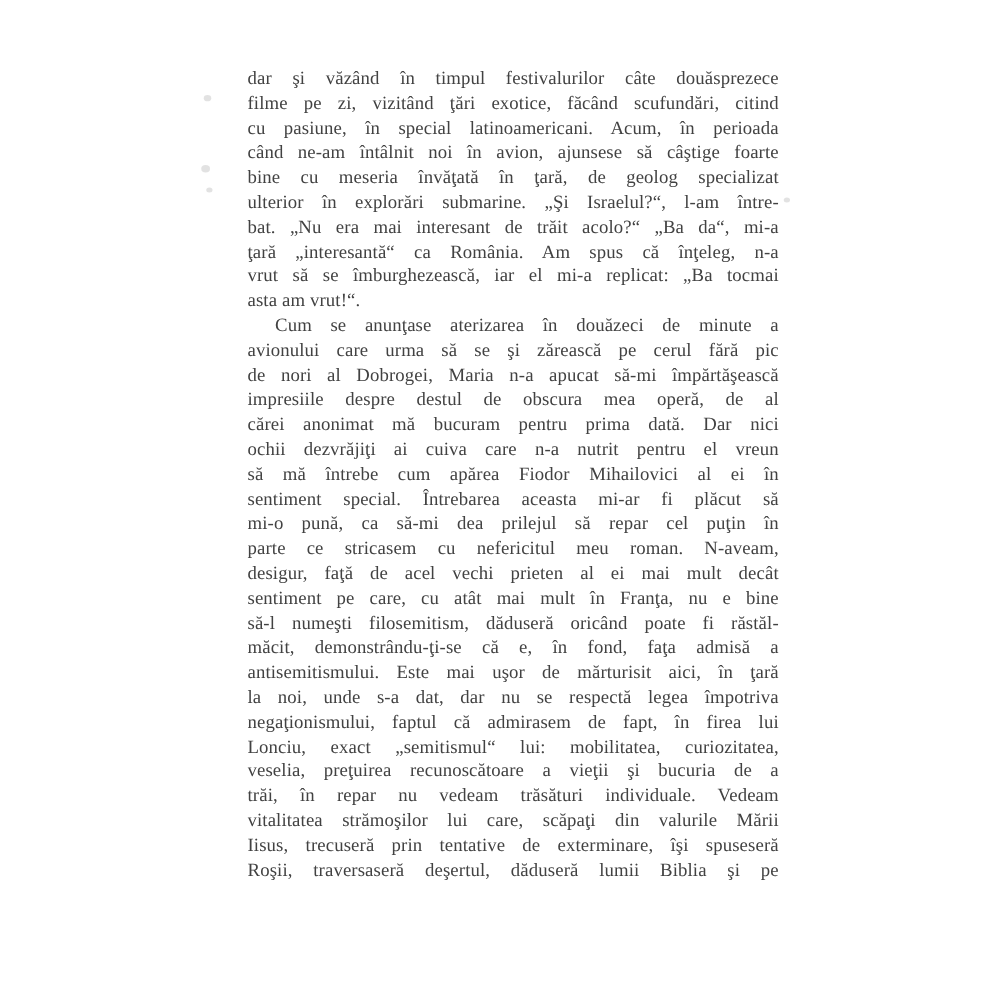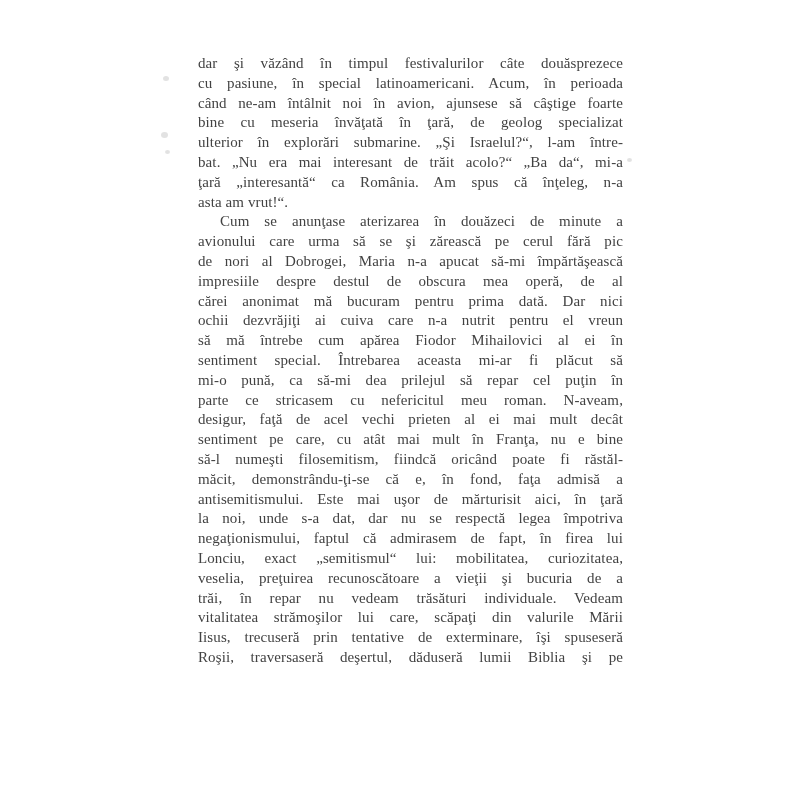--- a/index.html
+++ b/index.html
@@ -57,43 +57,45 @@
 </style>
 </head>
 <body>
 
 <div class="page">
 
   <div class="text-block">
 
     <div class="para">
       <div class="line">dar şi văzând în timpul festivalurilor câte douăsprezece</div>
+      <div class="line">filme pe zi, vizitând ţări exotice, făcând scufundări, citind</div>
       <div class="line">cu pasiune, în special latinoamericani. Acum, în perioada</div>
       <div class="line">când ne-am întâlnit noi în avion, ajunsese să câştige foarte</div>
       <div class="line">bine cu meseria învăţată în ţară, de geolog specializat</div>
       <div class="line">ulterior în explorări submarine. „Şi Israelul?“, l-am între-</div>
       <div class="line">bat. „Nu era mai interesant de trăit acolo?“ „Ba da“, mi-a</div>
       <div class="line">ţară „interesantă“ ca România. Am spus că înţeleg, n-a</div>
+      <div class="line">vrut să se îmburghezească, iar el mi-a replicat: „Ba tocmai</div>
       <div class="line last">asta am vrut!“.</div>
     </div>
 
     <div class="para">
       <div class="line indent">Cum se anunţase aterizarea în douăzeci de minute a</div>
       <div class="line">avionului care urma să se şi zărească pe cerul fără pic</div>
       <div class="line">de nori al Dobrogei, Maria n-a apucat să-mi împărtăşească</div>
       <div class="line">impresiile despre destul de obscura mea operă, de al</div>
       <div class="line">cărei anonimat mă bucuram pentru prima dată. Dar nici</div>
       <div class="line">ochii dezvrăjiţi ai cuiva care n-a nutrit pentru el vreun</div>
       <div class="line">să mă întrebe cum apărea Fiodor Mihailovici al ei în</div>
       <div class="line">sentiment special. Întrebarea aceasta mi-ar fi plăcut să</div>
       <div class="line">mi-o pună, ca să-mi dea prilejul să repar cel puţin în</div>
       <div class="line">parte ce stricasem cu nefericitul meu roman. N-aveam,</div>
       <div class="line">desigur, faţă de acel vechi prieten al ei mai mult decât</div>
       <div class="line">sentiment pe care, cu atât mai mult în Franţa, nu e bine</div>
-      <div class="line">să-l numeşti filosemitism, fiindcă oricând poate fi răstăl-</div>
+      <div class="line">să-l numeşti filosemitism, dăduseră oricând poate fi răstăl-</div>
       <div class="line">măcit, demonstrându-ţi-se că e, în fond, faţa admisă a</div>
       <div class="line">antisemitismului. Este mai uşor de mărturisit aici, în ţară</div>
       <div class="line">la noi, unde s-a dat, dar nu se respectă legea împotriva</div>
       <div class="line">negaţionismului, faptul că admirasem de fapt, în firea lui</div>
       <div class="line">Lonciu, exact „semitismul“ lui: mobilitatea, curiozitatea,</div>
       <div class="line">veselia, preţuirea recunoscătoare a vieţii şi bucuria de a</div>
       <div class="line">trăi, în repar nu vedeam trăsături individuale. Vedeam</div>
       <div class="line">vitalitatea strămoşilor lui care, scăpaţi din valurile Mării</div>
       <div class="line">Iisus, trecuseră prin tentative de exterminare, îşi spuseseră</div>
       <div class="line">Roşii, traversaseră deşertul, dăduseră lumii Biblia şi pe</div>

